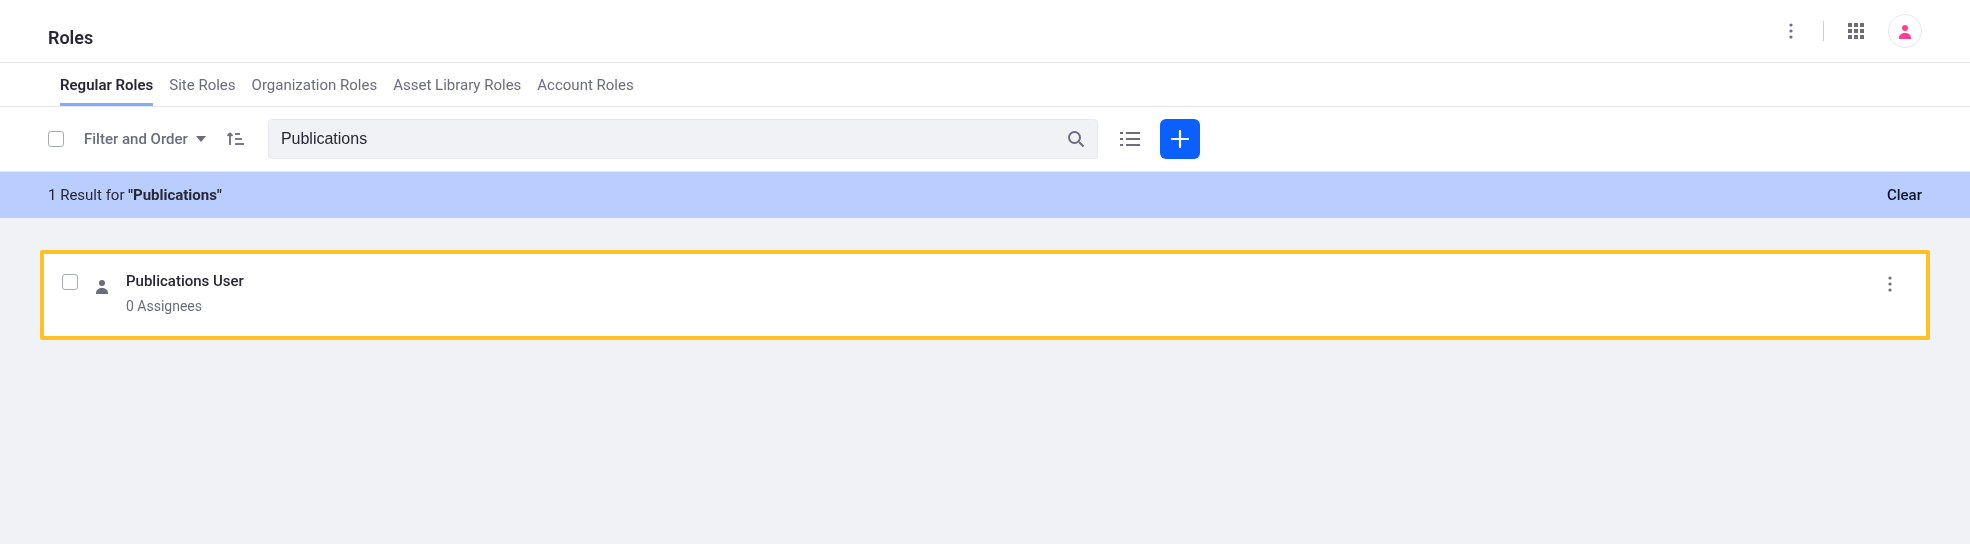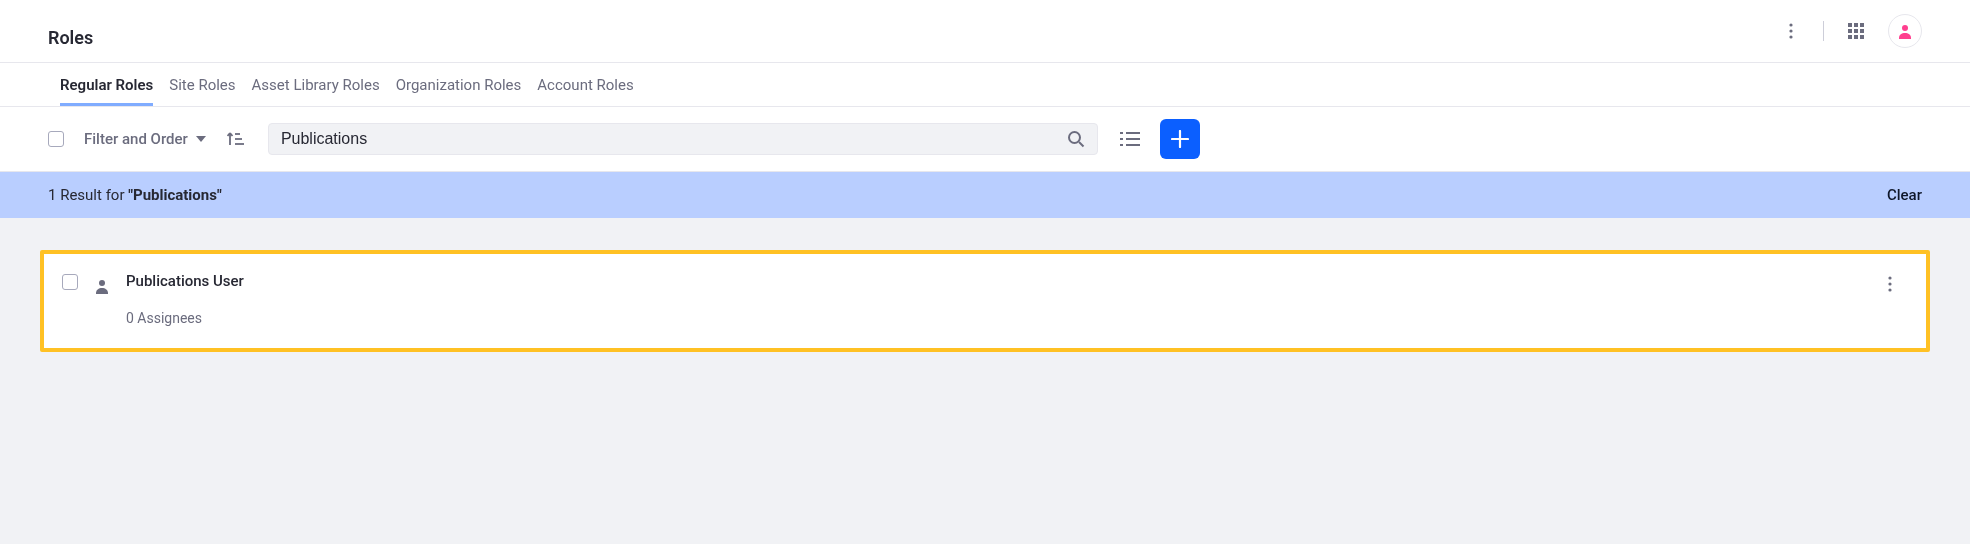--- a/index.html
+++ b/index.html
@@ -112,21 +112,21 @@
     height: 28px;
     margin-left: 10px;
   }
   .search-wrap {
     flex: 1;
     display: flex;
     align-items: center;
     background: #f1f2f5;
     border: 1px solid #e7e7ed;
     border-radius: 4px;
-    height: 32px;
+    height: 40px;
     padding: 0 12px;
     margin-left: 12px;
     max-width: 830px;
   }
   .search-input {
     flex: 1;
     border: none;
     background: transparent;
     font-size: 16px;
     color: #272833;
@@ -189,21 +189,21 @@
   .result-card .checkbox { margin-top: 2px; }
   .row-icon {
     color: #6b6c7e;
     margin-top: 6px;
   }
   .row-details { flex: 1; }
   .row-title {
     font-size: 15px;
     color: #272833;
     font-weight: 500;
-    margin-bottom: 20px;
+    margin-bottom: 8px;
   }
   .row-desc {
     font-size: 14px;
     color: #6b6c7e;
     margin-bottom: 2px;
   }
   .row-assignees {
     font-size: 14px;
     color: #6b6c7e;
   }
@@ -249,22 +249,22 @@
         <circle cx="8" cy="5" r="3"></circle>
           <path d="M2 15c0-3.3 2.7-5 6-5s6 1.7 6 5v1H2v-1z"></path>
       </svg>
     </div>
   </div>
 </div>
 
 <div class="tabs">
   <div class="tab active">Regular Roles</div>
   <div class="tab">Site Roles</div>
+  <div class="tab">Organization Roles</div>
   <div class="tab">Asset Library Roles</div>
-  <div class="tab">Organization Roles</div>
   <div class="tab">Account Roles</div>
 </div>
 
 <div class="toolbar">
   <div class="checkbox"></div>
   <div class="filter-order">
     <span>Filter and Order</span>
     <svg width="10" height="6" viewBox="0 0 10 6">
         <path d="M0 0l5 6 5-6z" fill="currentColor"></path>
       </svg>

